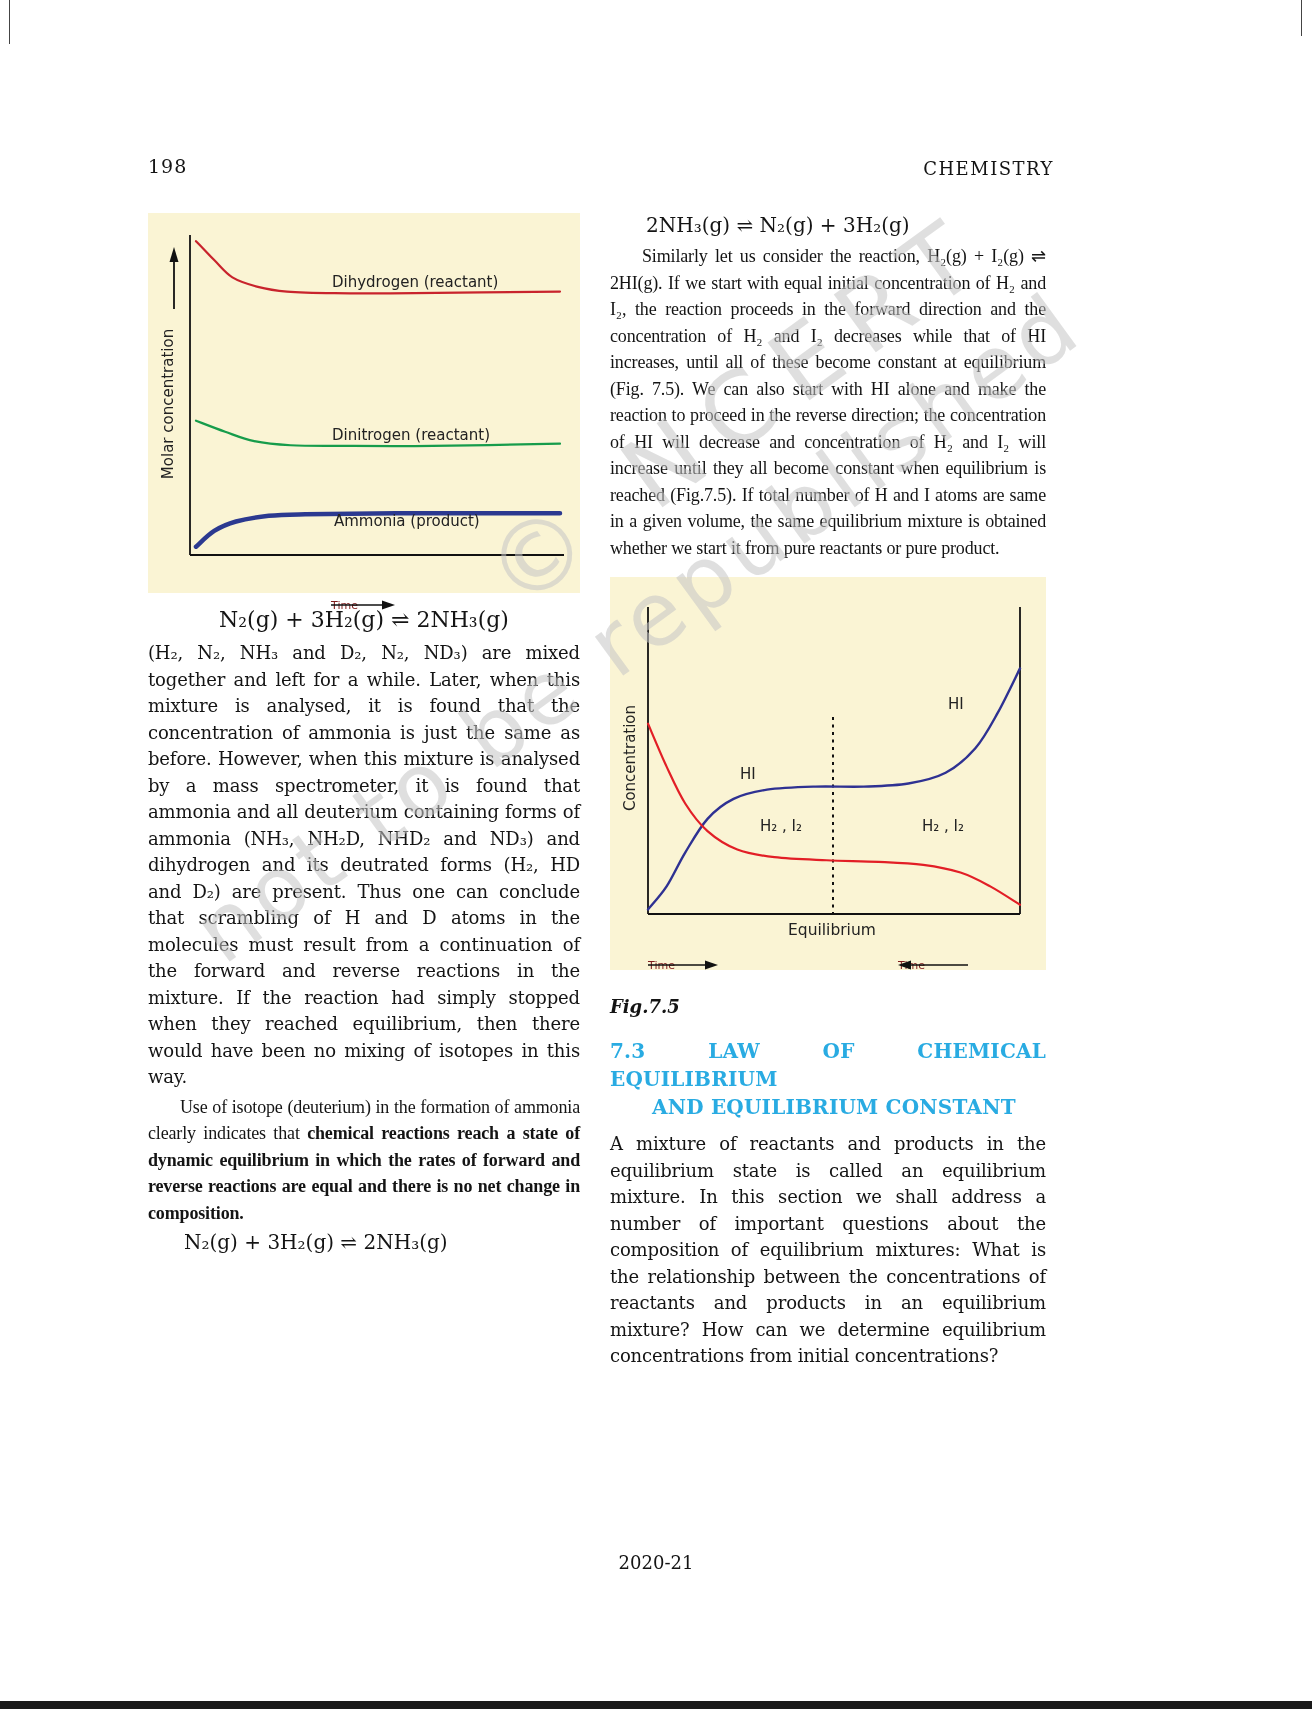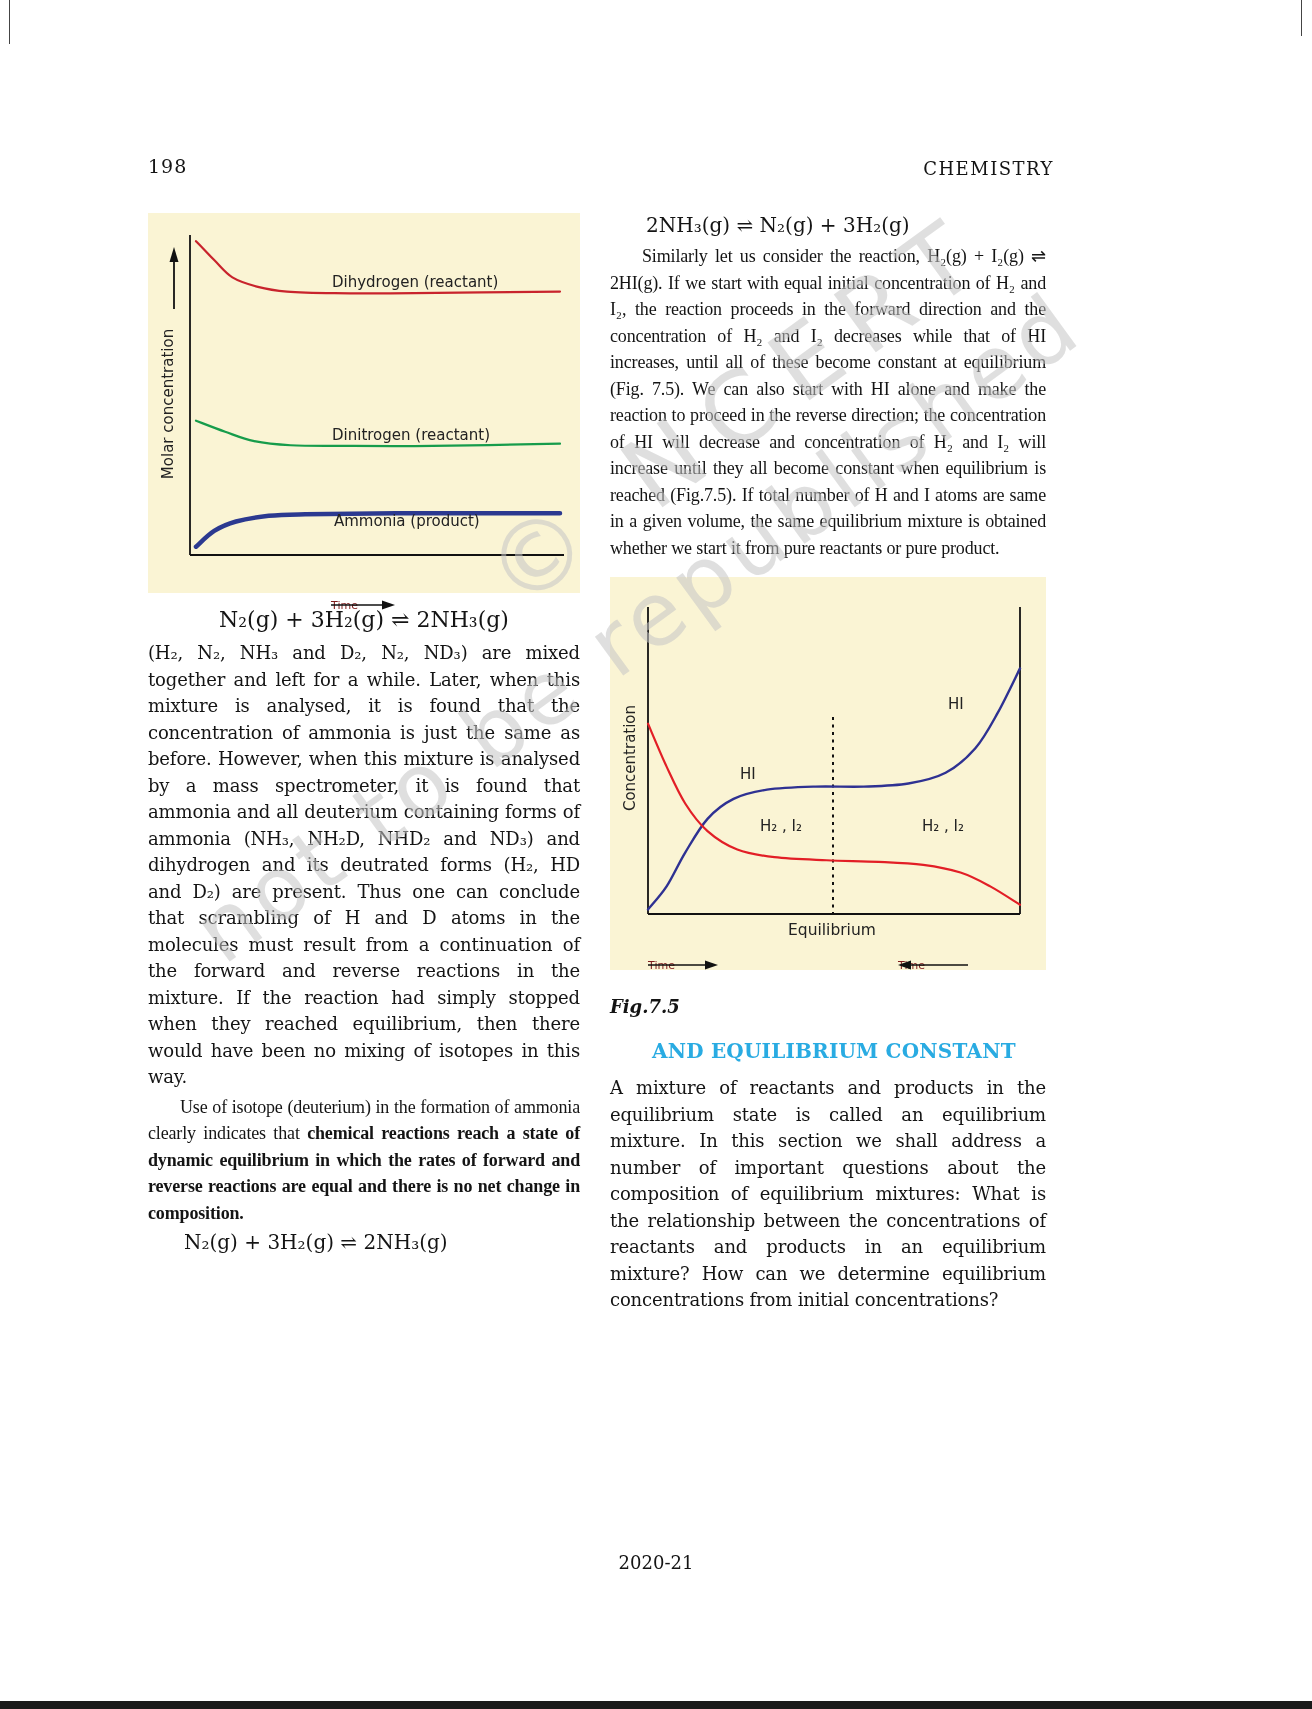--- a/index.html
+++ b/index.html
@@ -134,20 +134,21 @@
         </svg>
         <span>Time</span>
       </div>
     </figure>
 
     <div class="caption cap75">
       <span class="captag">Fig.7.5</span>
     </div>
 
     <h3 class="sechead">
+      <div class="l1">7.3 LAW OF CHEMICAL EQUILIBRIUM</div>
       <div class="l2">AND EQUILIBRIUM CONSTANT</div>
     </h3>
 
     <p class="para noindent">A mixture of reactants and products in the equilibrium state is called an equilibrium mixture. In this section we shall address a number of important questions about the composition of equilibrium mixtures: What is the relationship between the concentrations of reactants and products in an equilibrium mixture? How can we determine equilibrium concentrations from initial concentrations?</p>
   </div>
 
   <div class="footer">2020-21</div>
 
   <div class="watermark">
     <div class="wm1">© NCERT</div>

